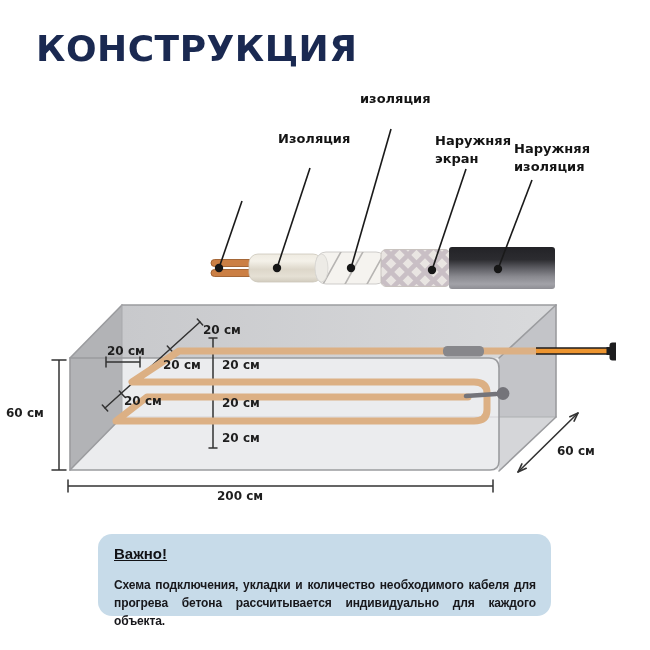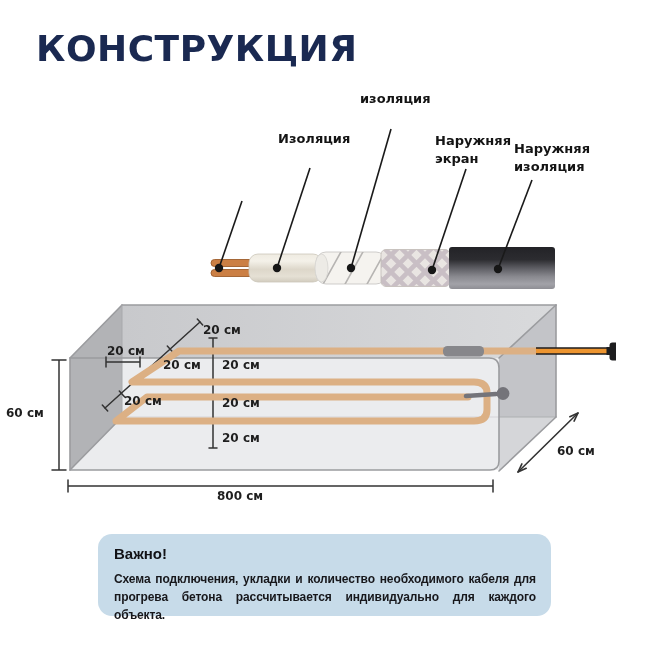--- a/index.html
+++ b/index.html
@@ -7,22 +7,22 @@
          font-family:"DejaVu Sans",sans-serif;}
   #stage svg{position:absolute;left:0;top:0;}
   .page-title{position:absolute;left:36px;top:28px;font-size:36px;font-weight:800;
               letter-spacing:.5px;color:#1a2951;white-space:nowrap;}
   .callout{position:absolute;font-size:13px;font-weight:700;line-height:18px;
            color:#141414;white-space:nowrap;}
   .dim{position:absolute;font-size:12px;font-weight:700;color:#1f1f1f;white-space:nowrap;}
   .notice{position:absolute;left:98px;top:534px;width:453px;height:82px;box-sizing:border-box;
           background:#c7dbe9;border-radius:14px;padding:11px 15px 12px 16px;
           font-family:"Liberation Sans","DejaVu Sans",sans-serif;}
-  .notice-heading{font-size:15px;font-weight:800;color:#121216;}
-  .notice-body{margin-top:8px;font-size:12px;font-weight:700;line-height:1.5;color:#17171b;
+  .notice-heading{font-size:15px;font-weight:800;color:#121216;text-decoration:underline;}
+  .notice-body{margin-top:14px;font-size:12px;font-weight:700;line-height:1.5;color:#17171b;
                text-align:justify;text-align-last:justify;letter-spacing:-0.1px;}
 </style>
 </head>
 <body>
 
 <div id="stage">
 
   <svg width="650" height="650" viewBox="0 0 650 650">
     <defs>
       <linearGradient id="topGrad" x1="0" y1="0" x2="1" y2="0">
@@ -154,20 +154,20 @@
   </div>
 
   <div class="dim" style="left:107px;top:344px;">20 см</div>
   <div class="dim" style="left:203px;top:323px;">20 см</div>
   <div class="dim" style="left:163px;top:358px;">20 см</div>
   <div class="dim" style="left:124px;top:394px;">20 см</div>
   <div class="dim" style="left:222px;top:358px;">20 см</div>
   <div class="dim" style="left:222px;top:396px;">20 см</div>
   <div class="dim" style="left:222px;top:431px;">20 см</div>
   <div class="dim" style="left:6px;top:406px;">60 см</div>
-  <div class="dim" style="left:217px;top:489px;">800 см</div>
+  <div class="dim" style="left:217px;top:489px;">200 см</div>
   <div class="dim" style="left:557px;top:444px;">60 см</div>
 
   <div class="notice">
     <div class="notice-heading">Важно!</div>
     <div class="notice-body">Схема подключения, укладки и количество необходимого кабеля для прогрева бетона рассчитывается индивидуально для каждого объекта.</div>
   </div>
 </div>
 
 </body></html>

